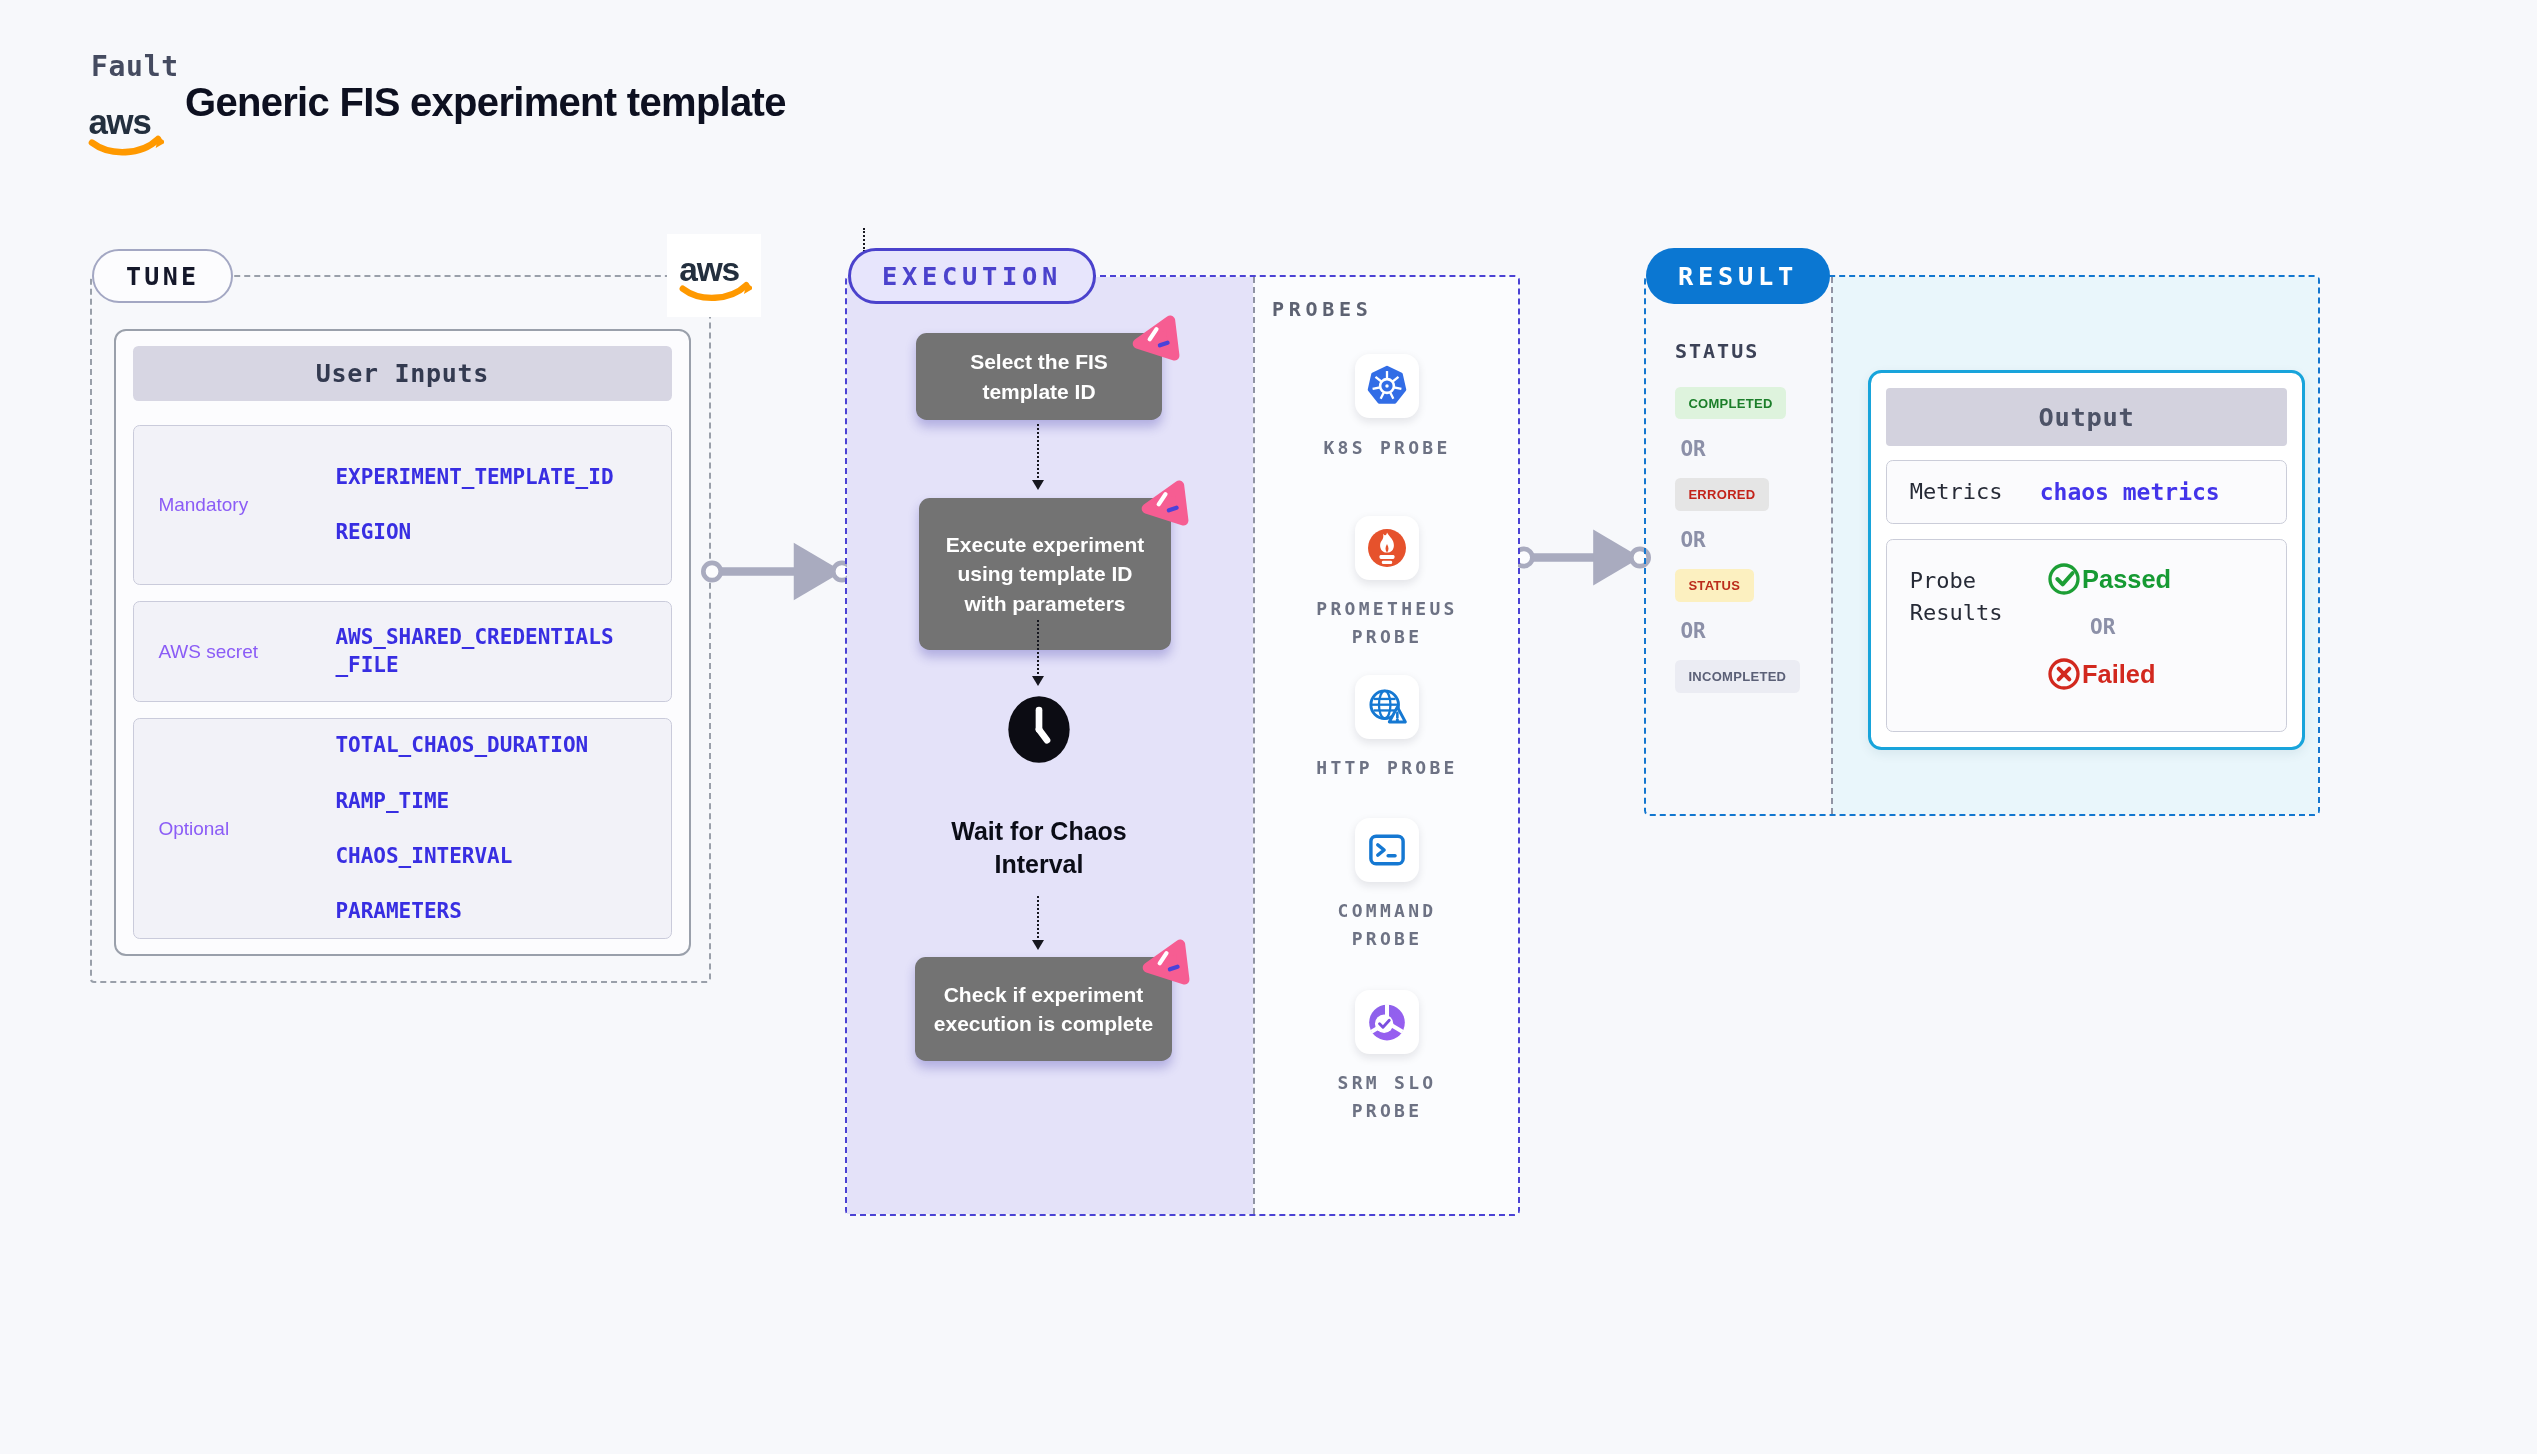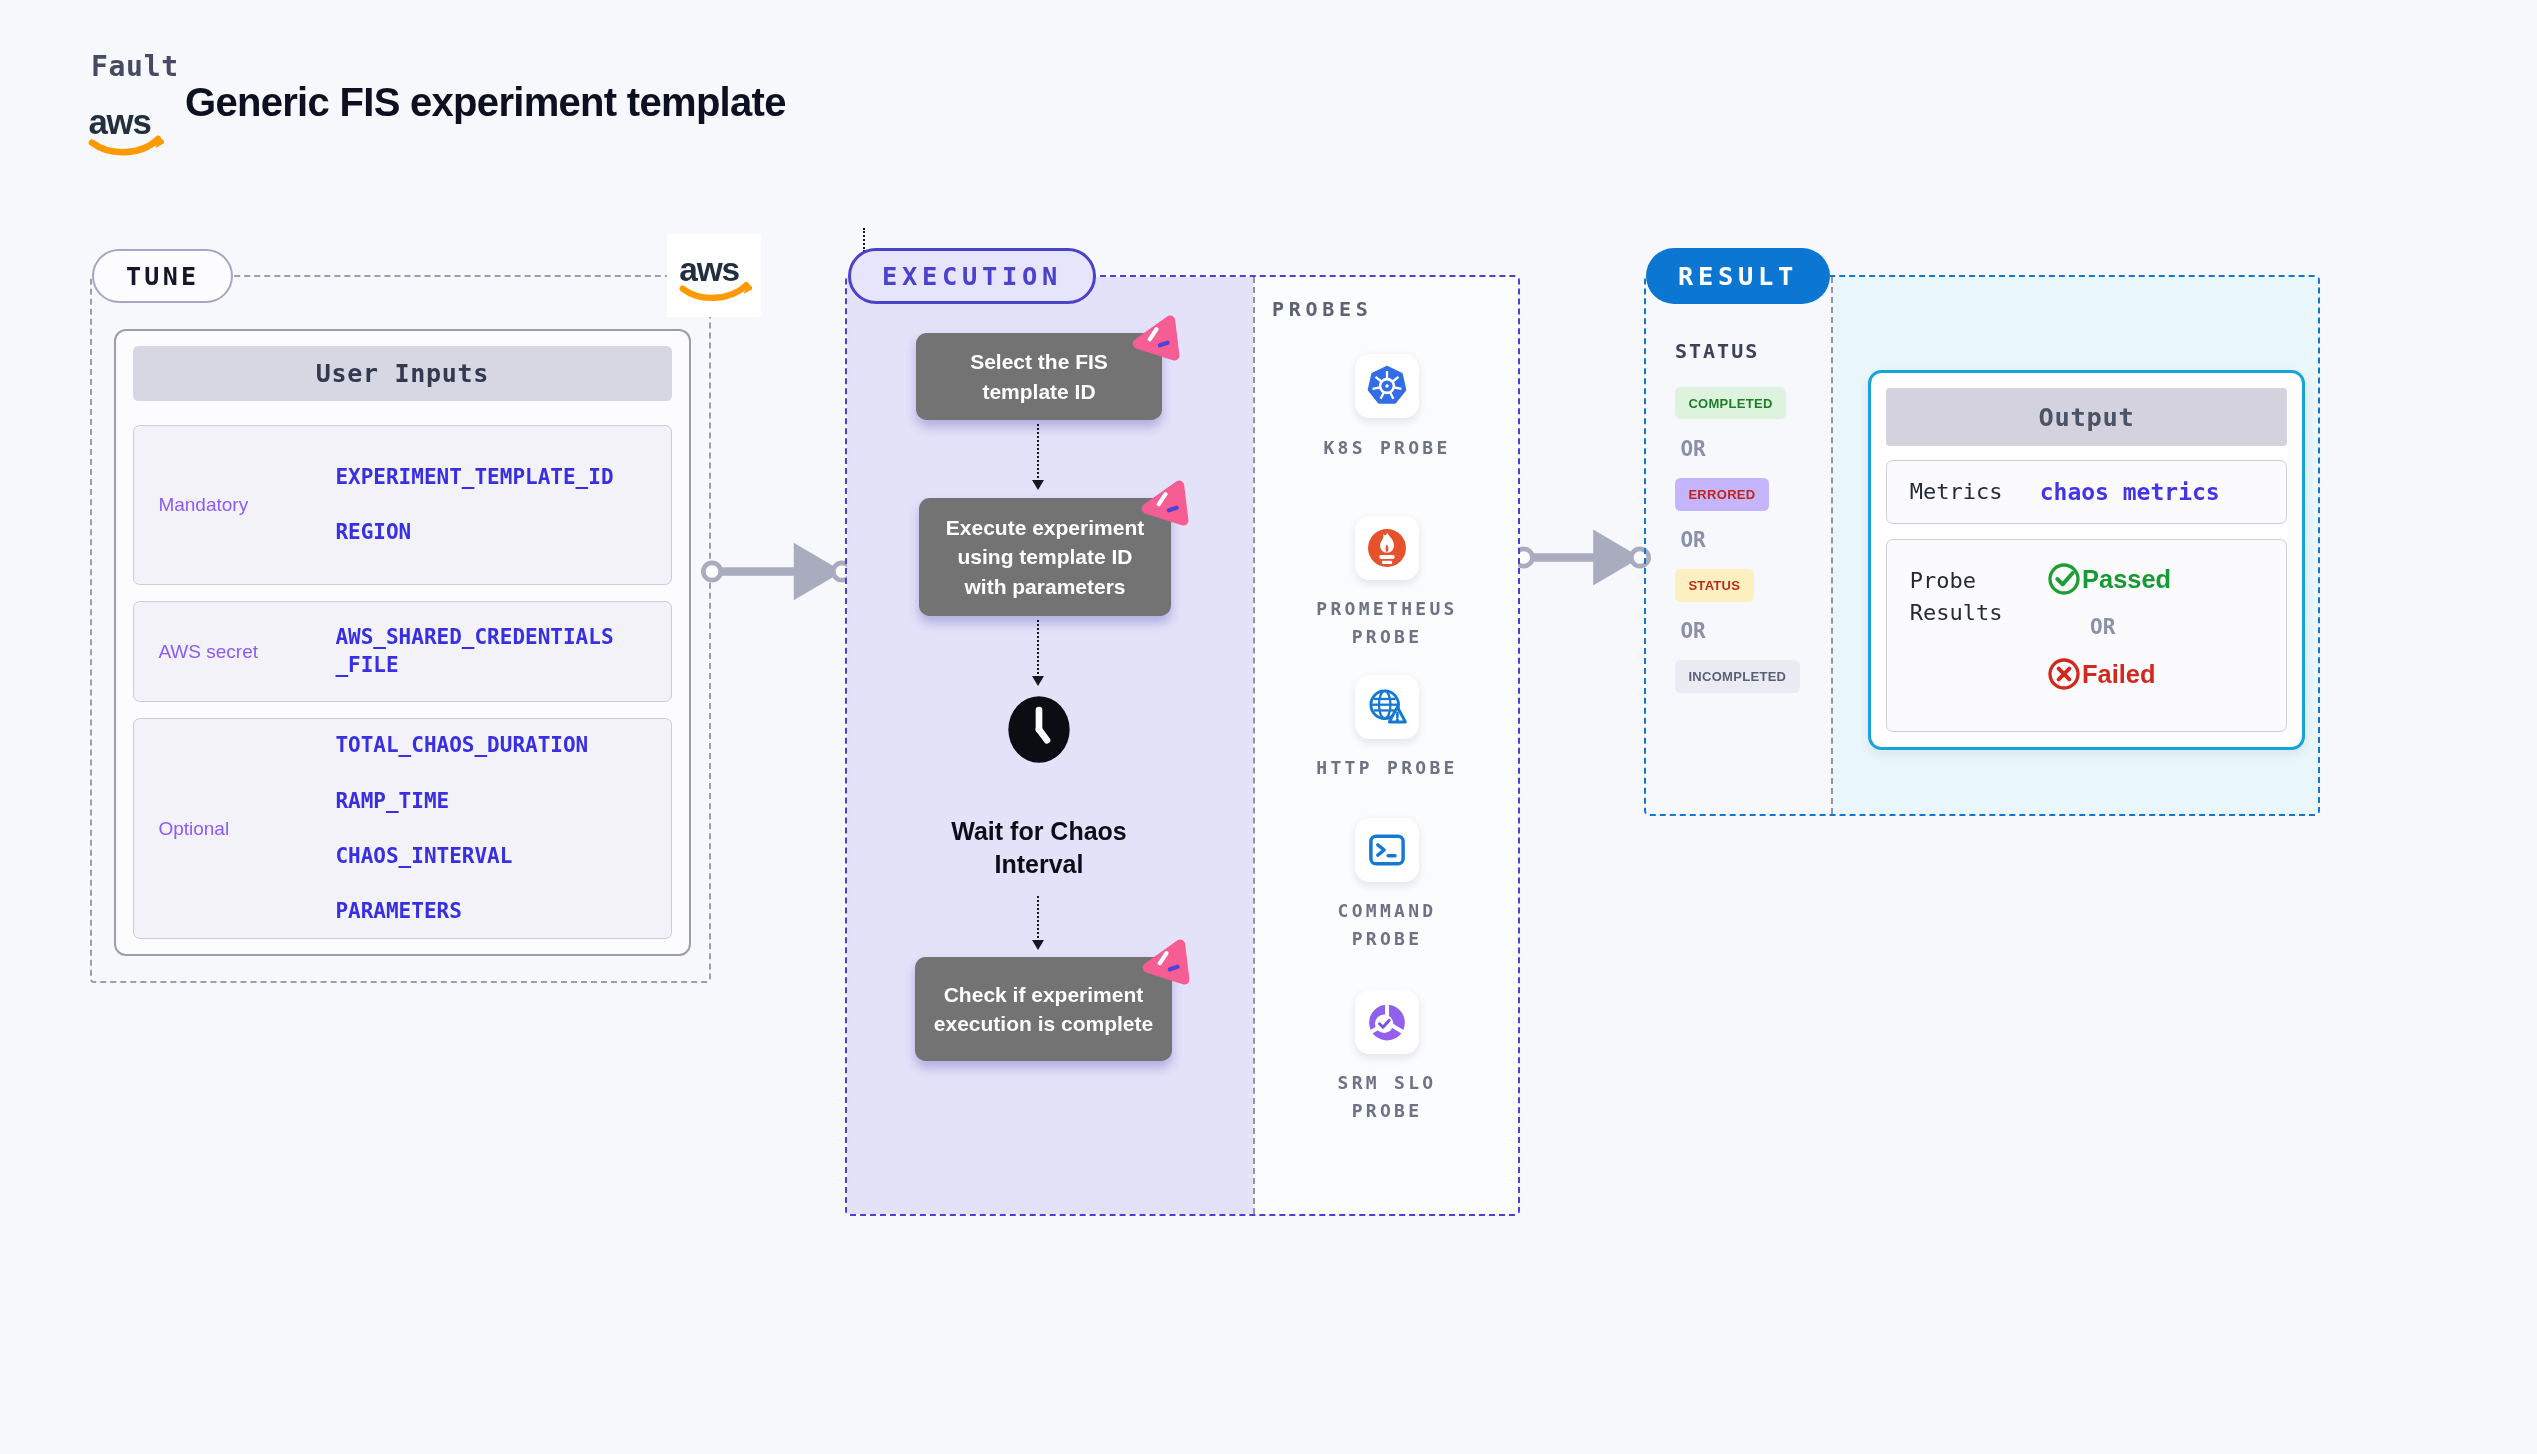--- a/index.html
+++ b/index.html
@@ -61,21 +61,21 @@
     border-left:2.7px dotted #16171f; }
   .pill-exec { left:848px; top:248px; height:56px; padding:0 31px;
     background:#e7e5fc; border:3.3px solid #4b42cc; border-radius:32px;
     font-size:25.4px; color:#4b42cc; letter-spacing:4.7px; }
 
   .node { position:absolute; background:#737373; border-radius:10.7px; color:#ffffff;
     display:flex; align-items:center; justify-content:center; text-align:center;
     font-weight:bold; font-size:21px; line-height:1.4; white-space:pre-line;
     box-shadow:0 6.7px 10.7px rgba(46,40,160,0.28); }
   .node1 { left:916px; top:333px; width:246px; height:87px; }
-  .node2 { left:919px; top:498px; width:252px; height:118px; }
+  .node2 { left:919px; top:498px; width:252px; height:152px; }
   .node3 { left:915px; top:957px; width:257px; height:104px; }
   .flask { position:absolute; top:-20px; right:-20px; width:51px; height:51px; }
 
   .varrow { position:absolute; left:1037px; width:0; border-left:2.7px dotted #16171f; }
   .varrow::after { content:''; position:absolute; left:-7.4px; bottom:-10px;
     border:6px solid transparent; border-top:10px solid #16171f; }
   .va1 { top:424px; height:62px; } .va2 { top:620px; height:62px; } .va3 { top:896px; height:50px; }
 
   .clock { left:1007px; top:694px; width:64px; height:71px; }
   .wait-text { left:922px; top:815px; width:234px; text-align:center;
@@ -102,21 +102,21 @@
   .pill-result { left:1646px; top:248px; height:56px; padding:0 32px;
     background:#0b77d2; border-radius:32px; font-size:25.4px; color:#ffffff;
     letter-spacing:4.7px; }
   .status-col { left:1675px; top:339px; width:147px; display:flex;
     flex-direction:column; align-items:flex-start; }
   .status-title { font-family:"DejaVu Sans Mono",monospace; font-weight:bold;
     font-size:20px; color:#3c4257; letter-spacing:2px; margin-bottom:24px; }
   .badge { font-weight:bold; font-size:13px; padding:8.7px 13.4px; border-radius:5.4px;
     letter-spacing:0.3px; }
   .b-completed { background:#def3dd; color:#1b7e29; }
-  .b-errored   { background:#c4b5fd; color:#c3231a; }
+  .b-errored   { background:#e5e5e5; color:#c3231a; }
   .b-queued    { background:#fcf0c0; color:#bb2c1b; }
   .b-incompleted { background:#ebecf3; color:#5b6077; }
   .or { font-family:"DejaVu Sans Mono",monospace; font-weight:600; font-size:21px;
     color:#8c90a8; }
   .status-col .or { margin:17.4px 0 17.4px 5.4px; }
 
   .output-box { left:1868px; top:370px; width:437px; background:#ffffff;
     border:3.3px solid #18a4db; border-radius:13.4px; padding:14.7px;
     box-shadow:0 4px 10.7px rgba(13,60,90,0.08); }
   .output-header { height:58px; background:#d3d2de; border-radius:4px;

